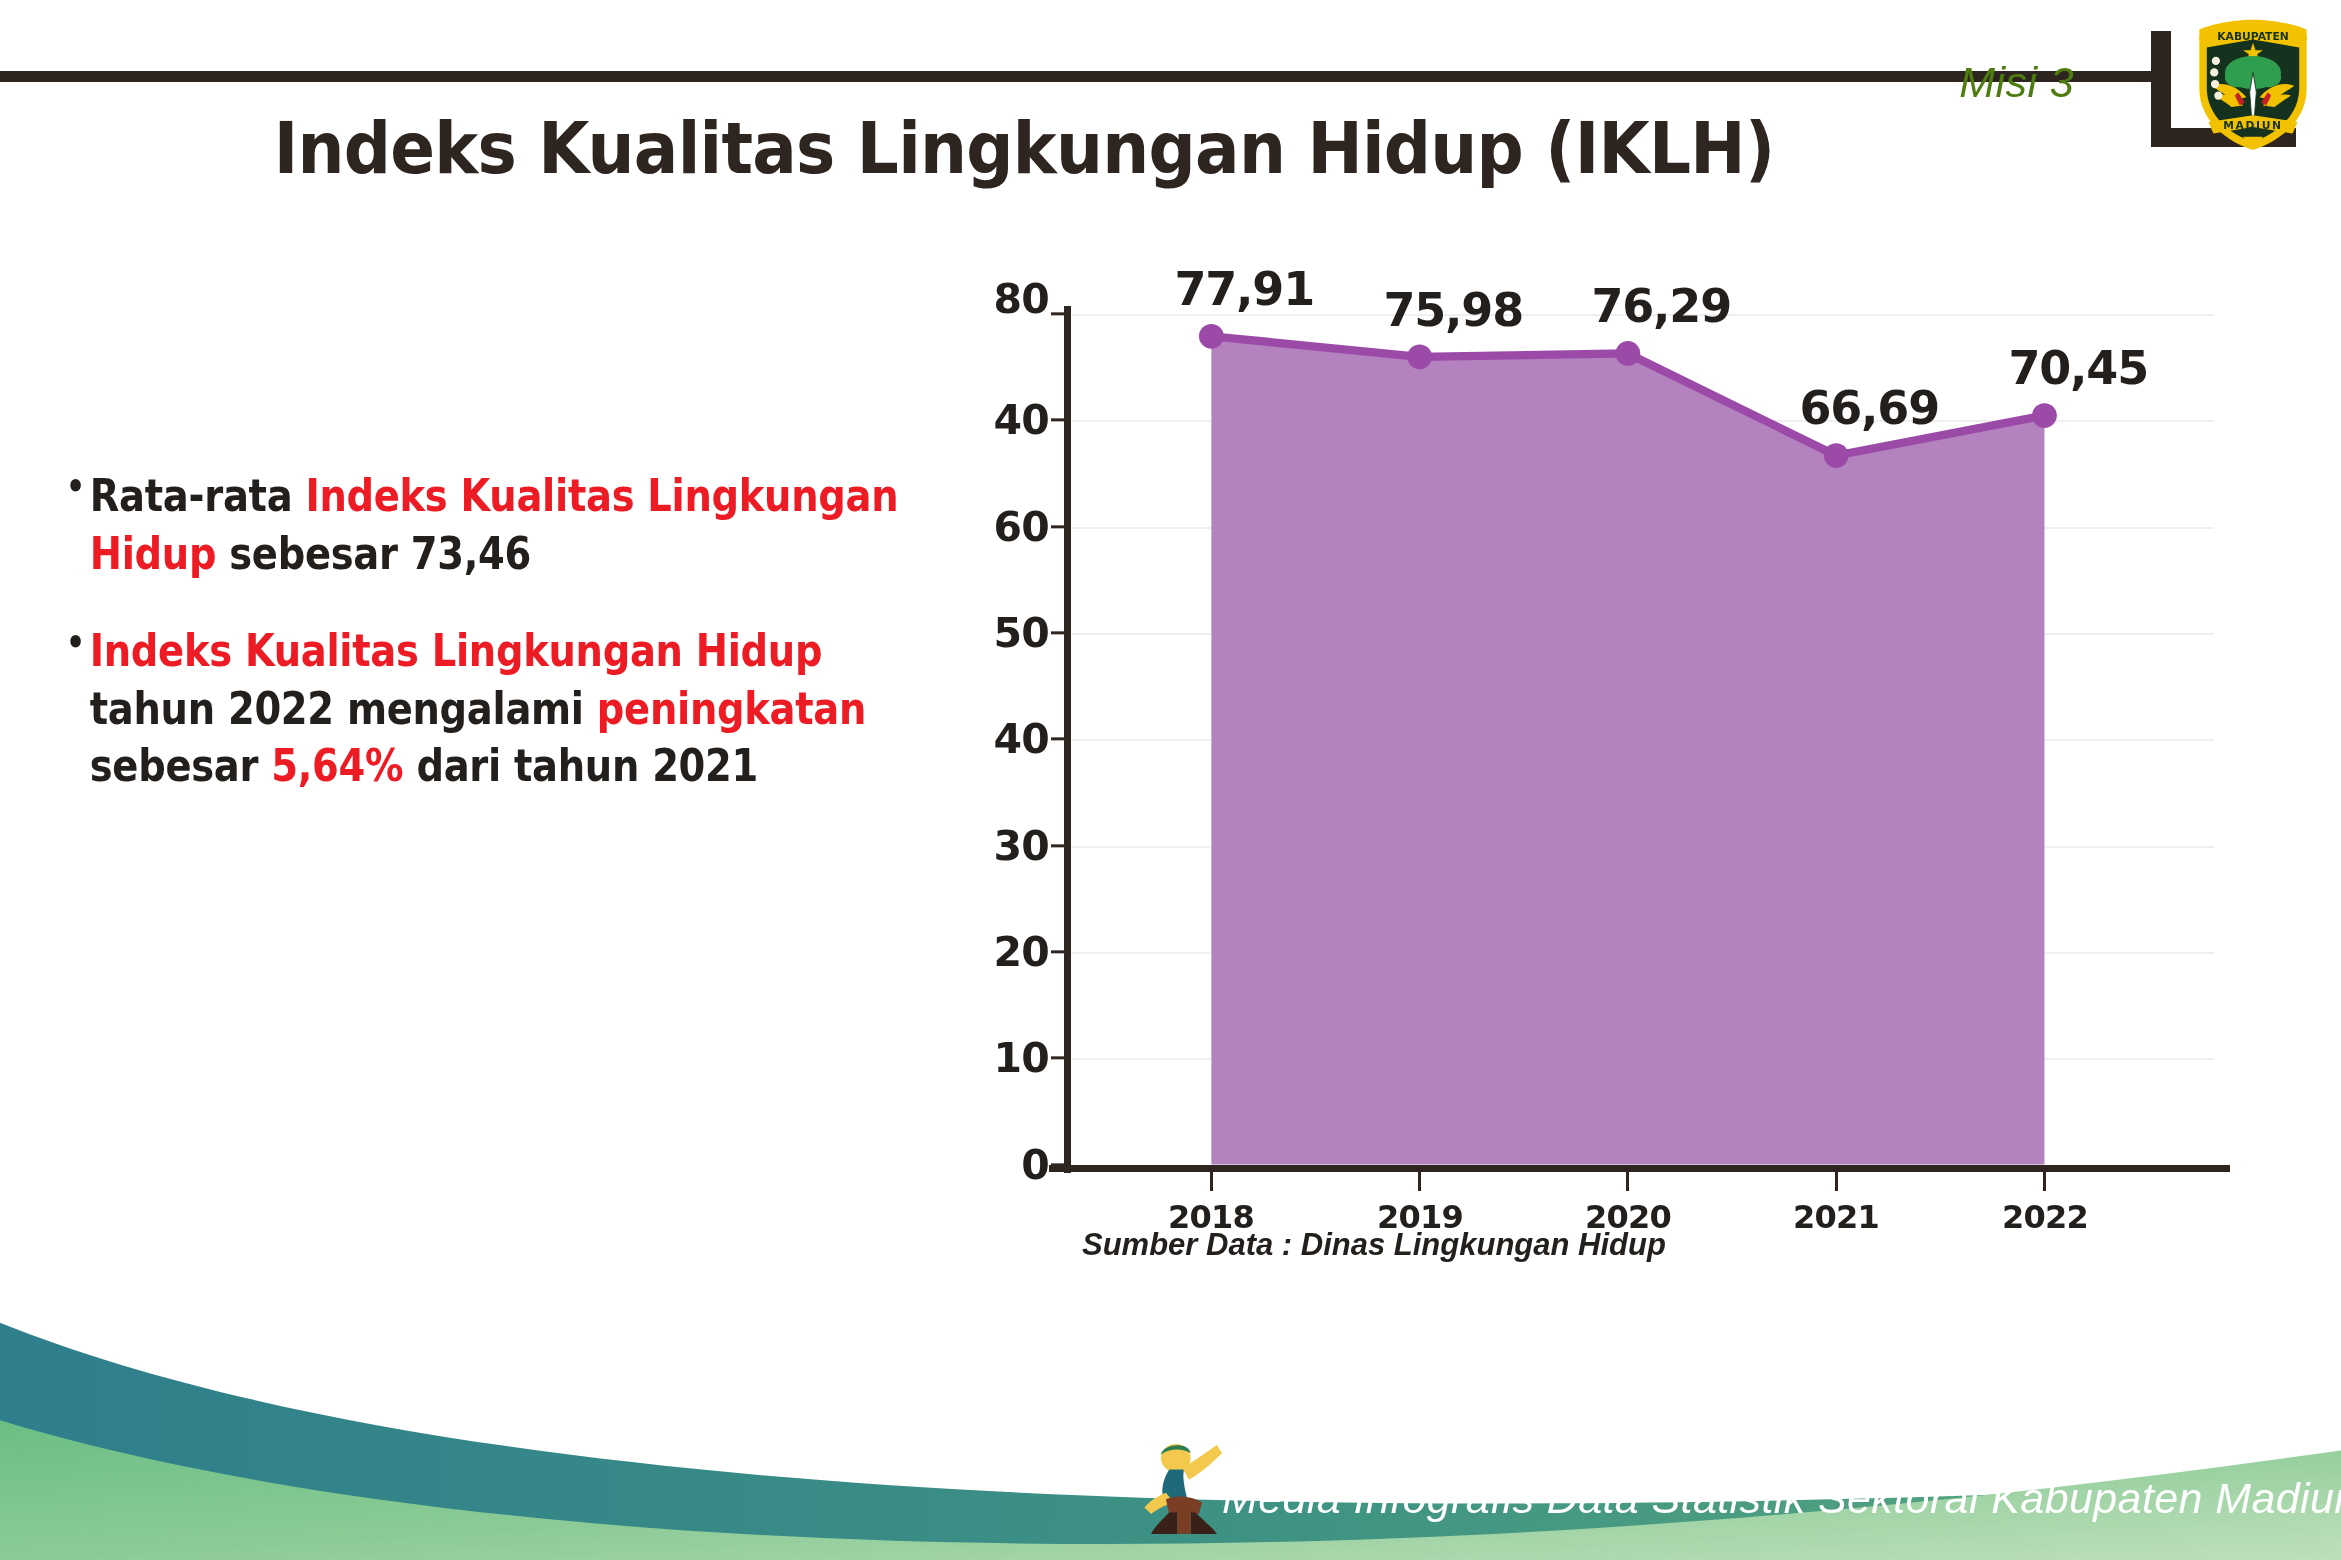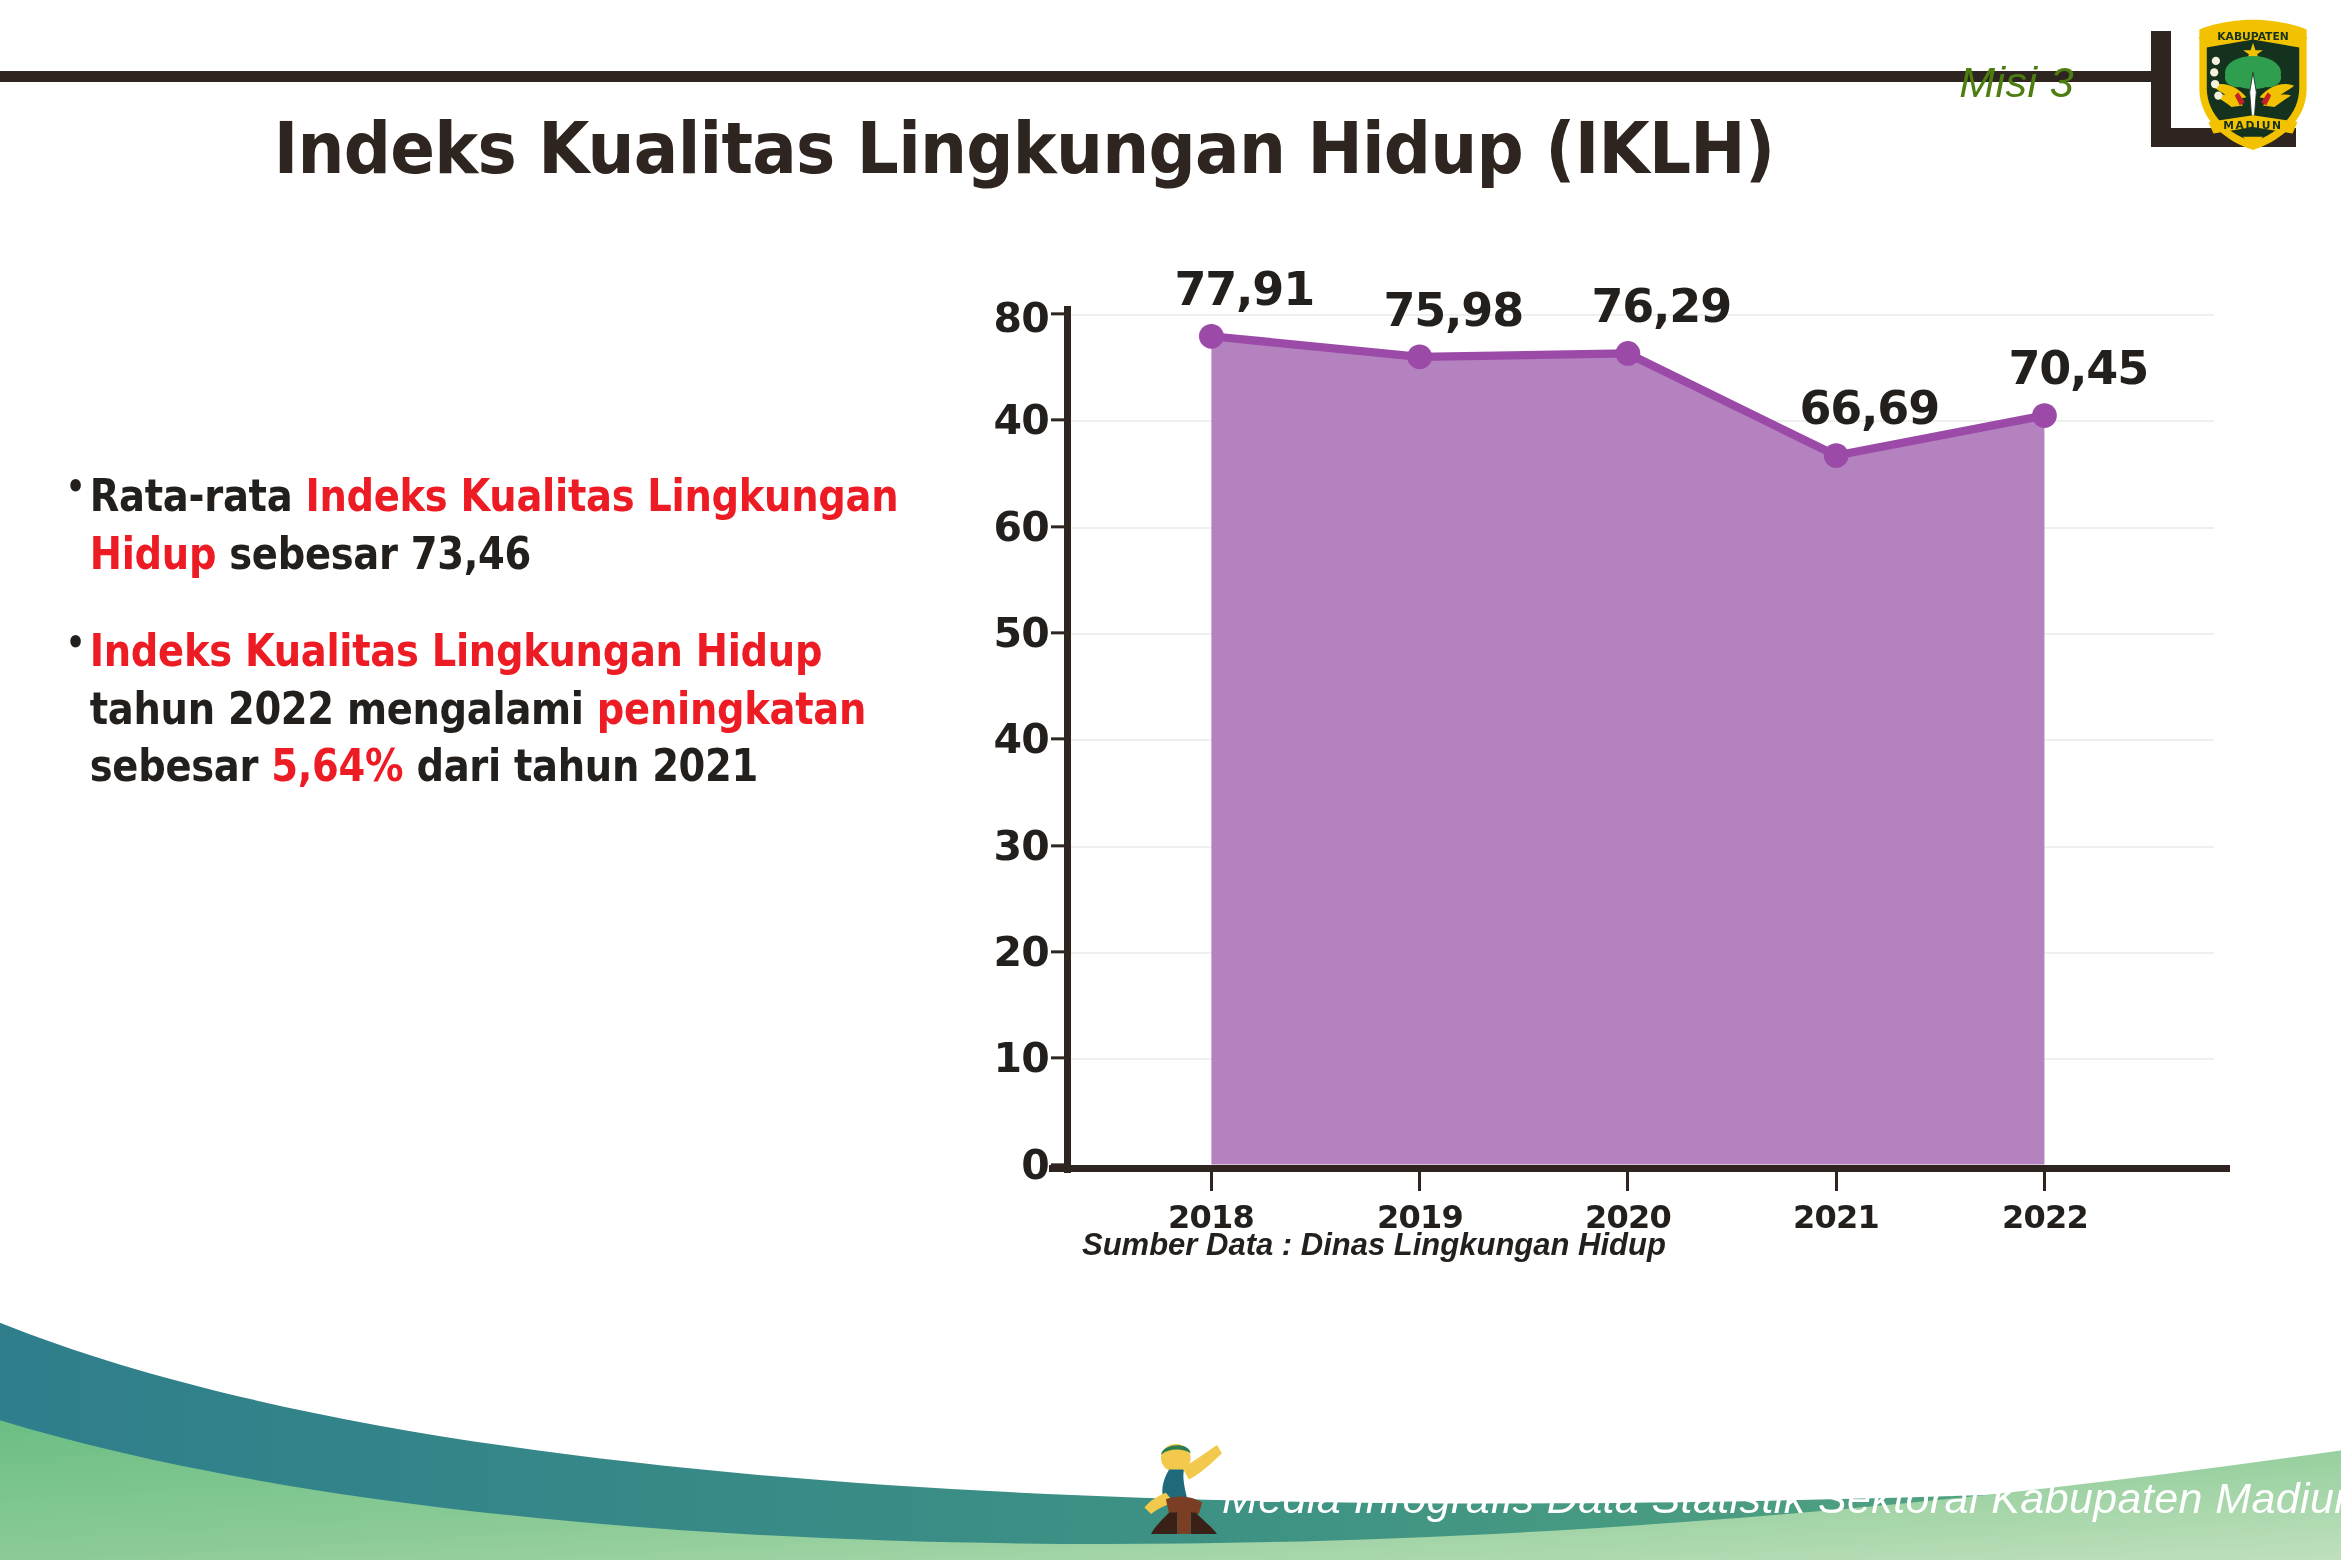--- a/index.html
+++ b/index.html
@@ -318,21 +318,21 @@
         <div class="ytick-label" style="top: 565px;">30</div>
         <div class="ytick-mark" style="top: 565px;"></div>
         <div class="ytick-label" style="top: 458px;">40</div>
         <div class="ytick-mark" style="top: 458px;"></div>
         <div class="ytick-label" style="top: 352px;">50</div>
         <div class="ytick-mark" style="top: 352px;"></div>
         <div class="ytick-label" style="top: 246px;">60</div>
         <div class="ytick-mark" style="top: 246px;"></div>
         <div class="ytick-label" style="top: 139px;">40</div>
         <div class="ytick-mark" style="top: 139px;"></div>
-        <div class="ytick-label" style="top: 37px;">80</div>
+        <div class="ytick-label" style="top: 18px;">80</div>
         <div class="ytick-mark" style="top: 33px;"></div>
       </div>
 
     <div id="y-axis"></div>
     <div id="x-axis"></div>
 
     <svg id="area-svg" width="1321" height="933" style="position:absolute;left:0;top:0;pointer-events:none;" viewBox="0 0 1600 1130">
         <path d="M 316.5765765765766 1070 L 316.5765765765766 66.90875000000005 L 568.8288288288288 91.75749999999994 L 821.0810810810812 87.7662499999999 L 1073.3333333333335 211.36625000000004 L 1325.5855855855857 162.95624999999995 L 1325.5855855855857 1070 Z" fill="#B382BF"></path>
         <path d="M 316.5765765765766 66.90875000000005 L 568.8288288288288 91.75749999999994 L 821.0810810810812 87.7662499999999 L 1073.3333333333335 211.36625000000004 L 1325.5855855855857 162.95624999999995" fill="none" stroke="#9B4AA8" stroke-width="10" stroke-linejoin="round" stroke-linecap="round"></path>
         <circle cx="316.5765765765766" cy="66.90875000000005" r="15" fill="#9B4AA8"></circle>

